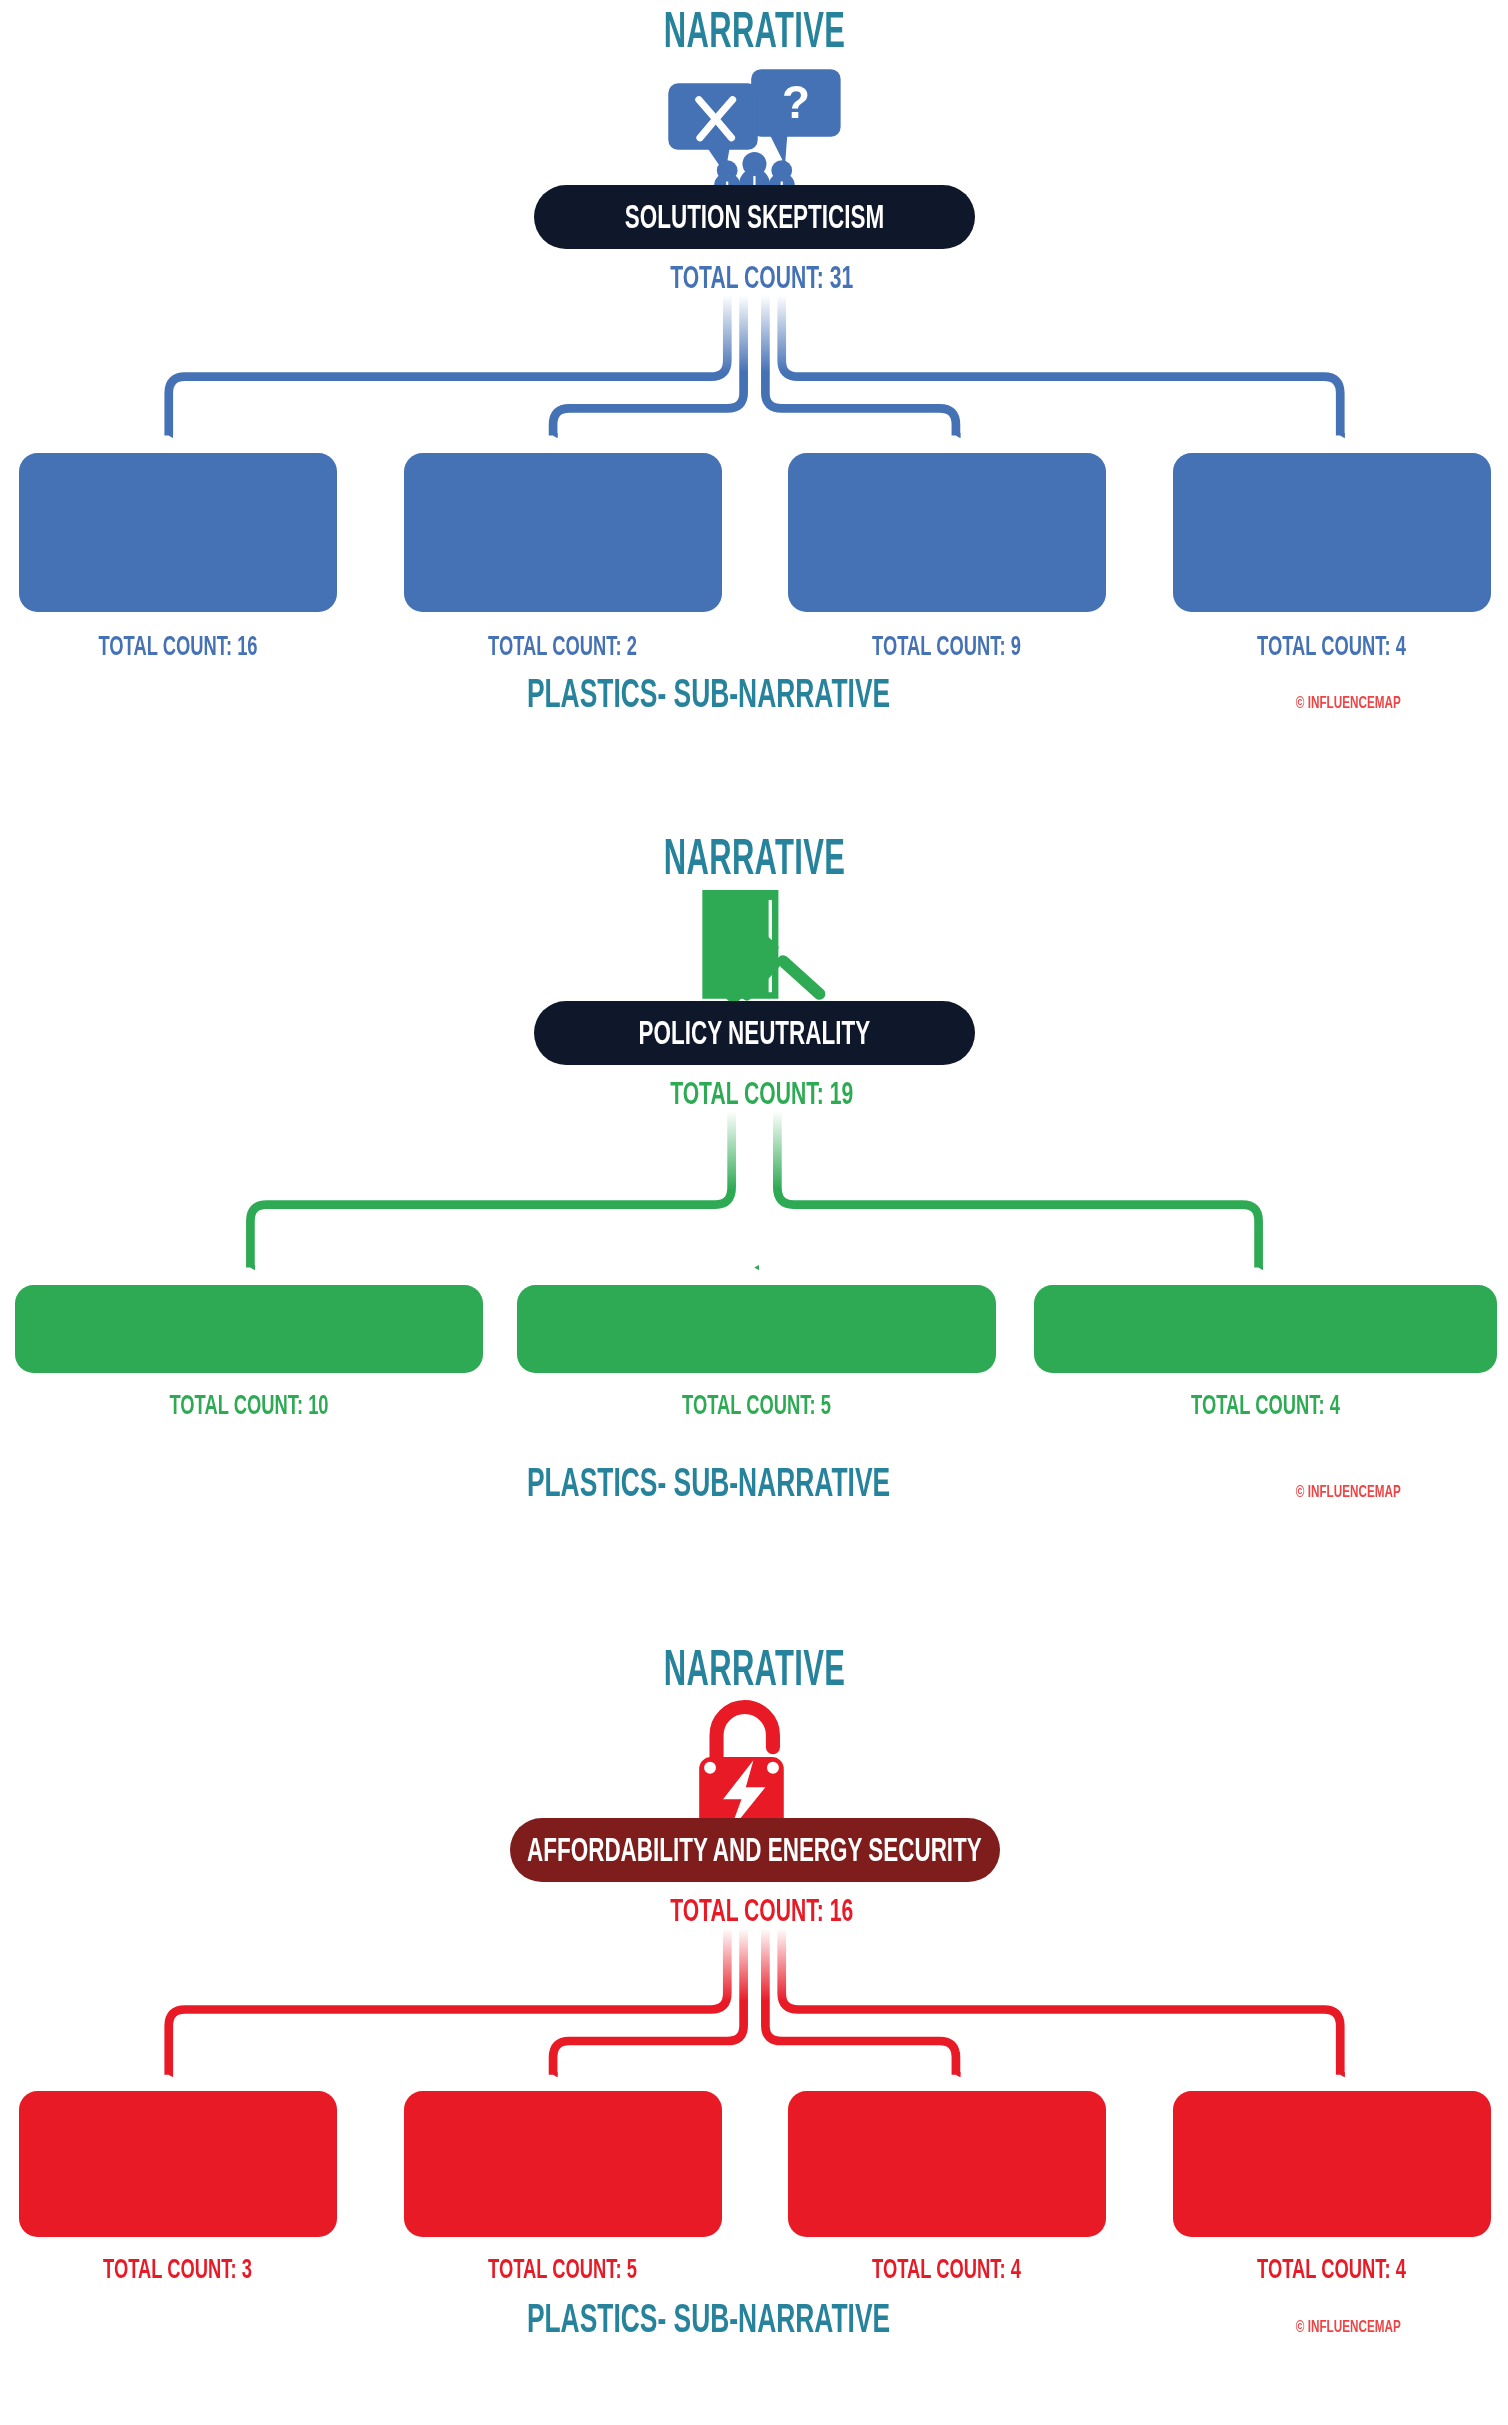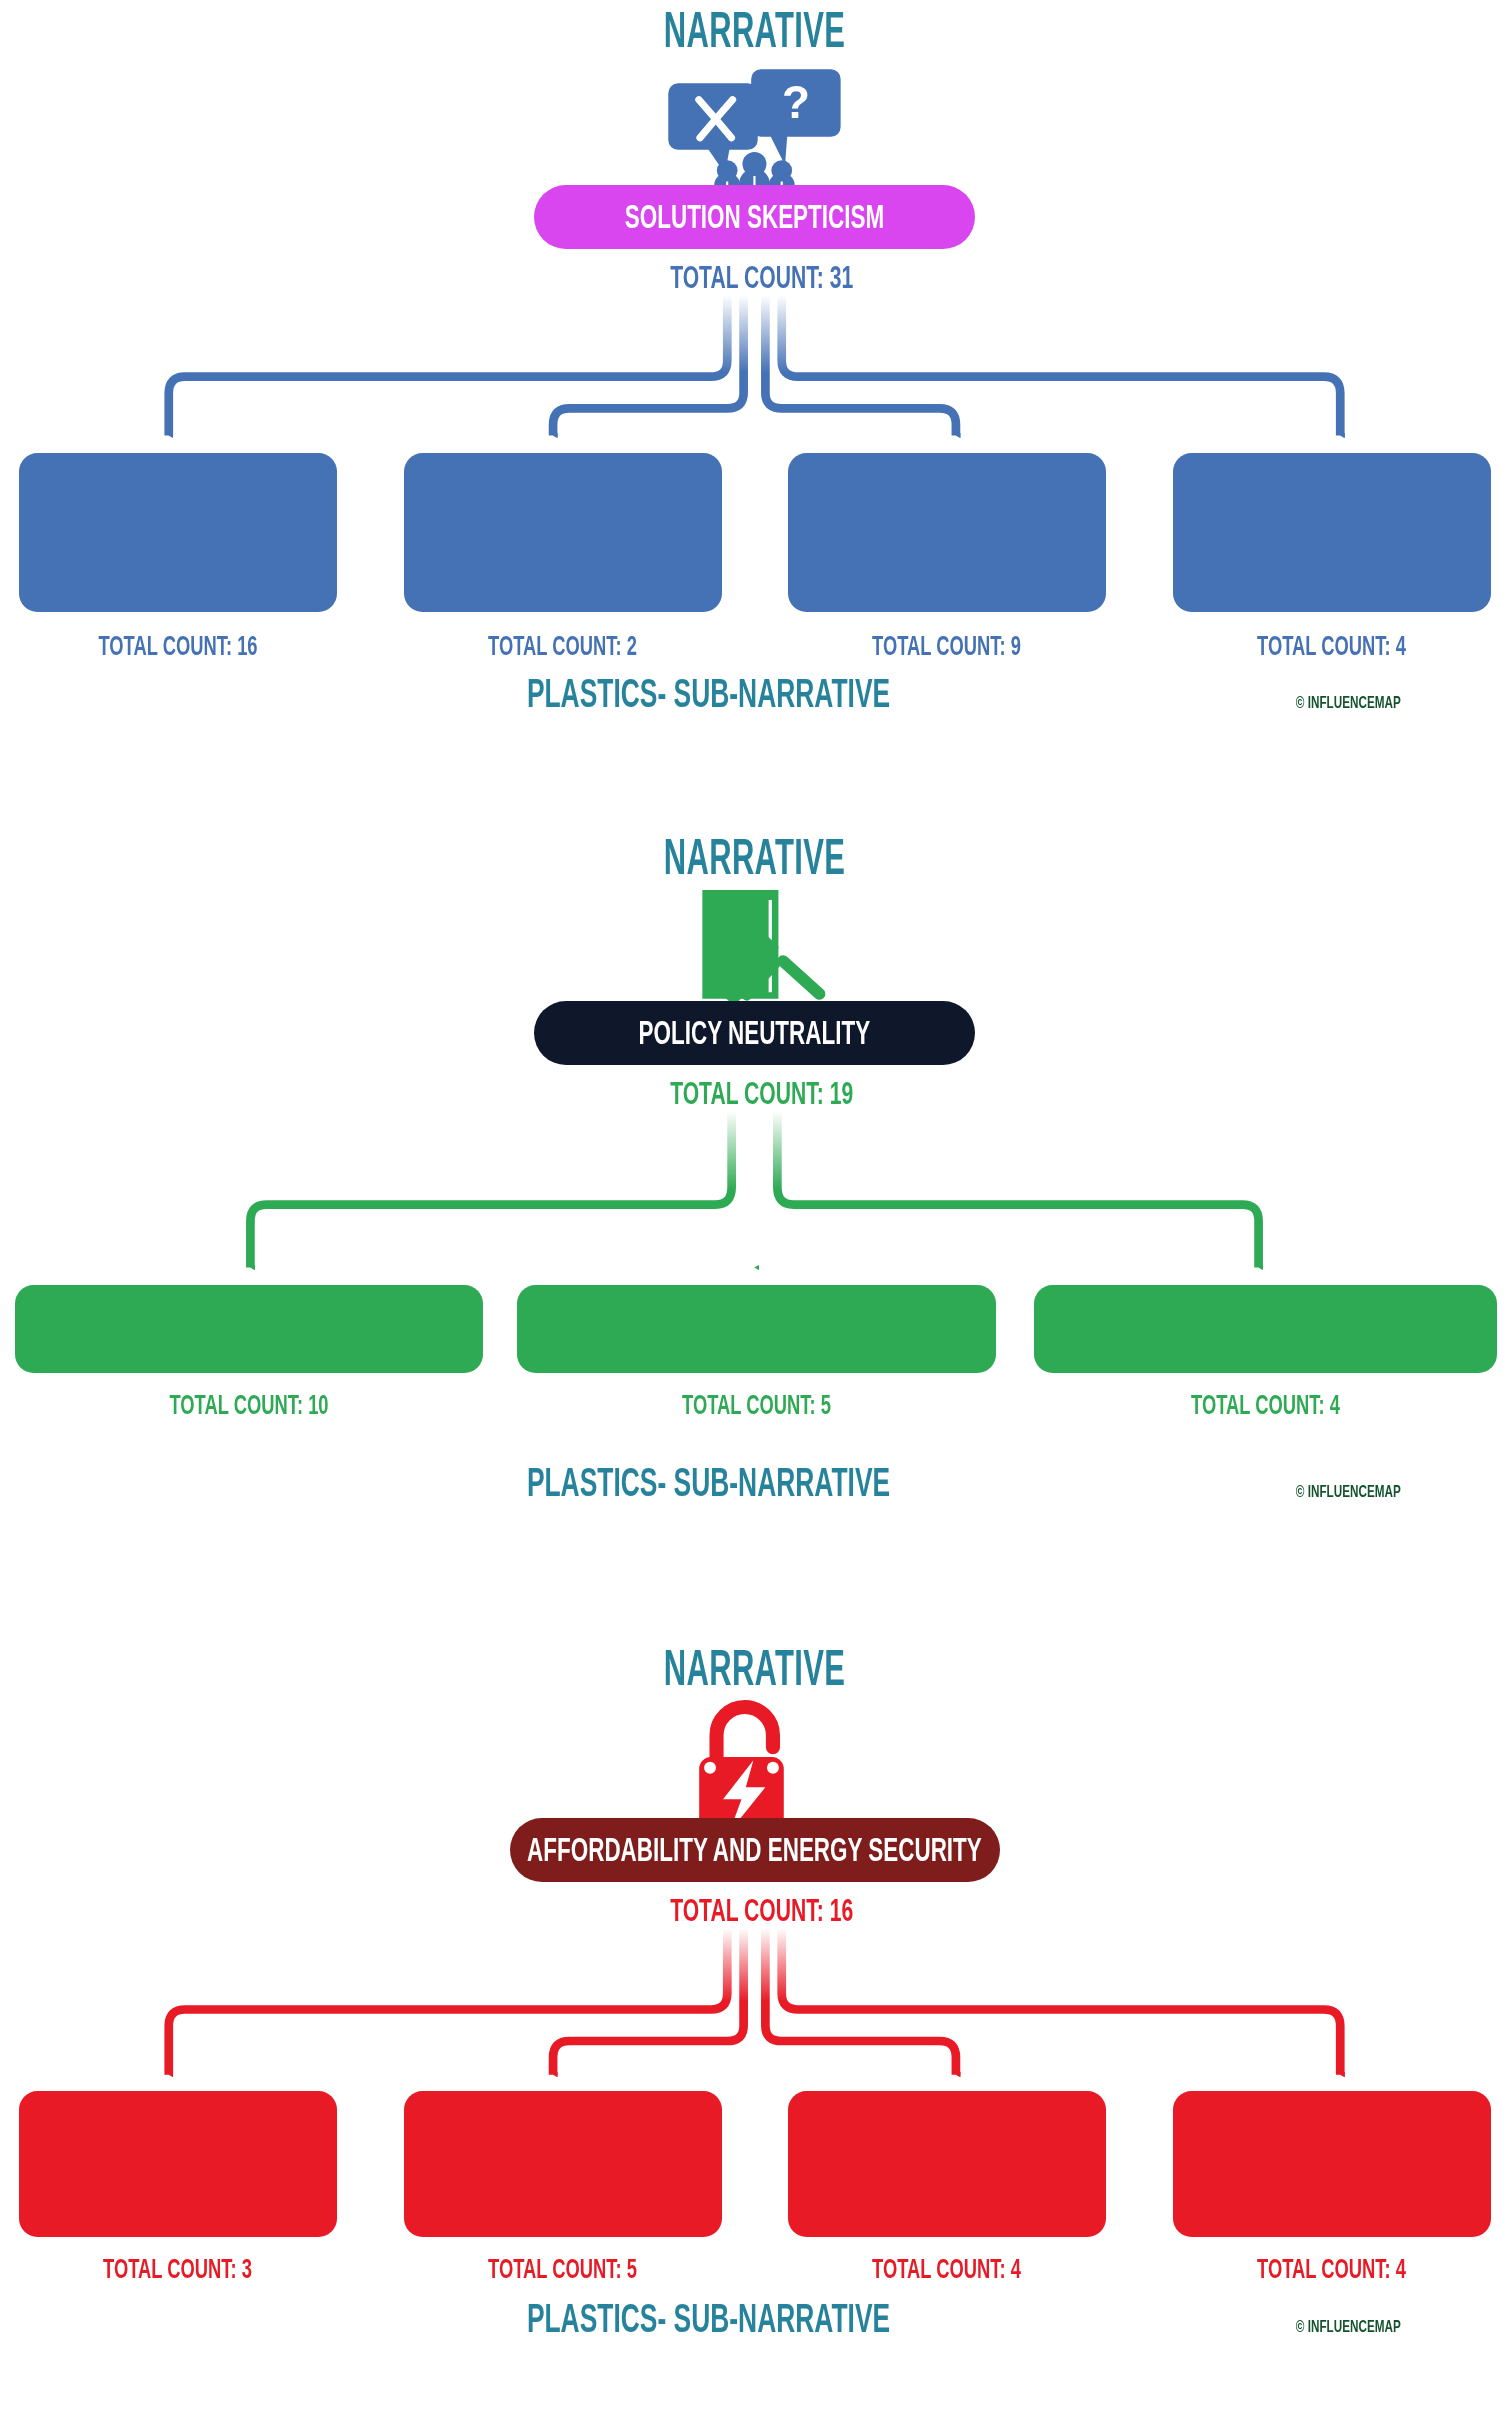--- a/index.html
+++ b/index.html
@@ -61,21 +61,21 @@
     font-weight: 700;
     font-size: 34px;
     white-space: nowrap;
     margin-top: -14px;
   }
   .banner > span {
     transform: scaleX(0.66);
     transform-origin: center center;
     display: inline-block;
   }
-  .banner.blue  { background: #d946ef; width: 441px; text-align: right; }
+  .banner.blue  { background: #0f172a; width: 441px; text-align: right; }
   .banner.green { background: #0f172a; width: 441px; }
   .banner.red   { background: #7f1d1d; width: 490px; }
 
   
   .root-count {
     text-align: center;
     font-family: "Liberation Sans Narrow", "Liberation Sans", sans-serif;
     font-weight: 700;
     font-size: 32px;
     line-height: 1;
@@ -122,21 +122,21 @@
   }
   .footer-center {
     position: absolute;
     left: 0; right: 0;
     top: 0;
   }
   .credit {
     position: absolute;
     right: 16.3px;
     top: 19.6px;
-    color: #14532d;
+    color: #ef4444;
     font-family: "Liberation Sans Narrow", "Liberation Sans", sans-serif;
     font-weight: 700;
     font-size: 16.3px;
     letter-spacing: 0px;
     white-space: nowrap;
   }
   .credit > span { display:inline-block; transform: scaleX(0.72); transform-origin: right center; }
 </style>
 </head>
 <body>

